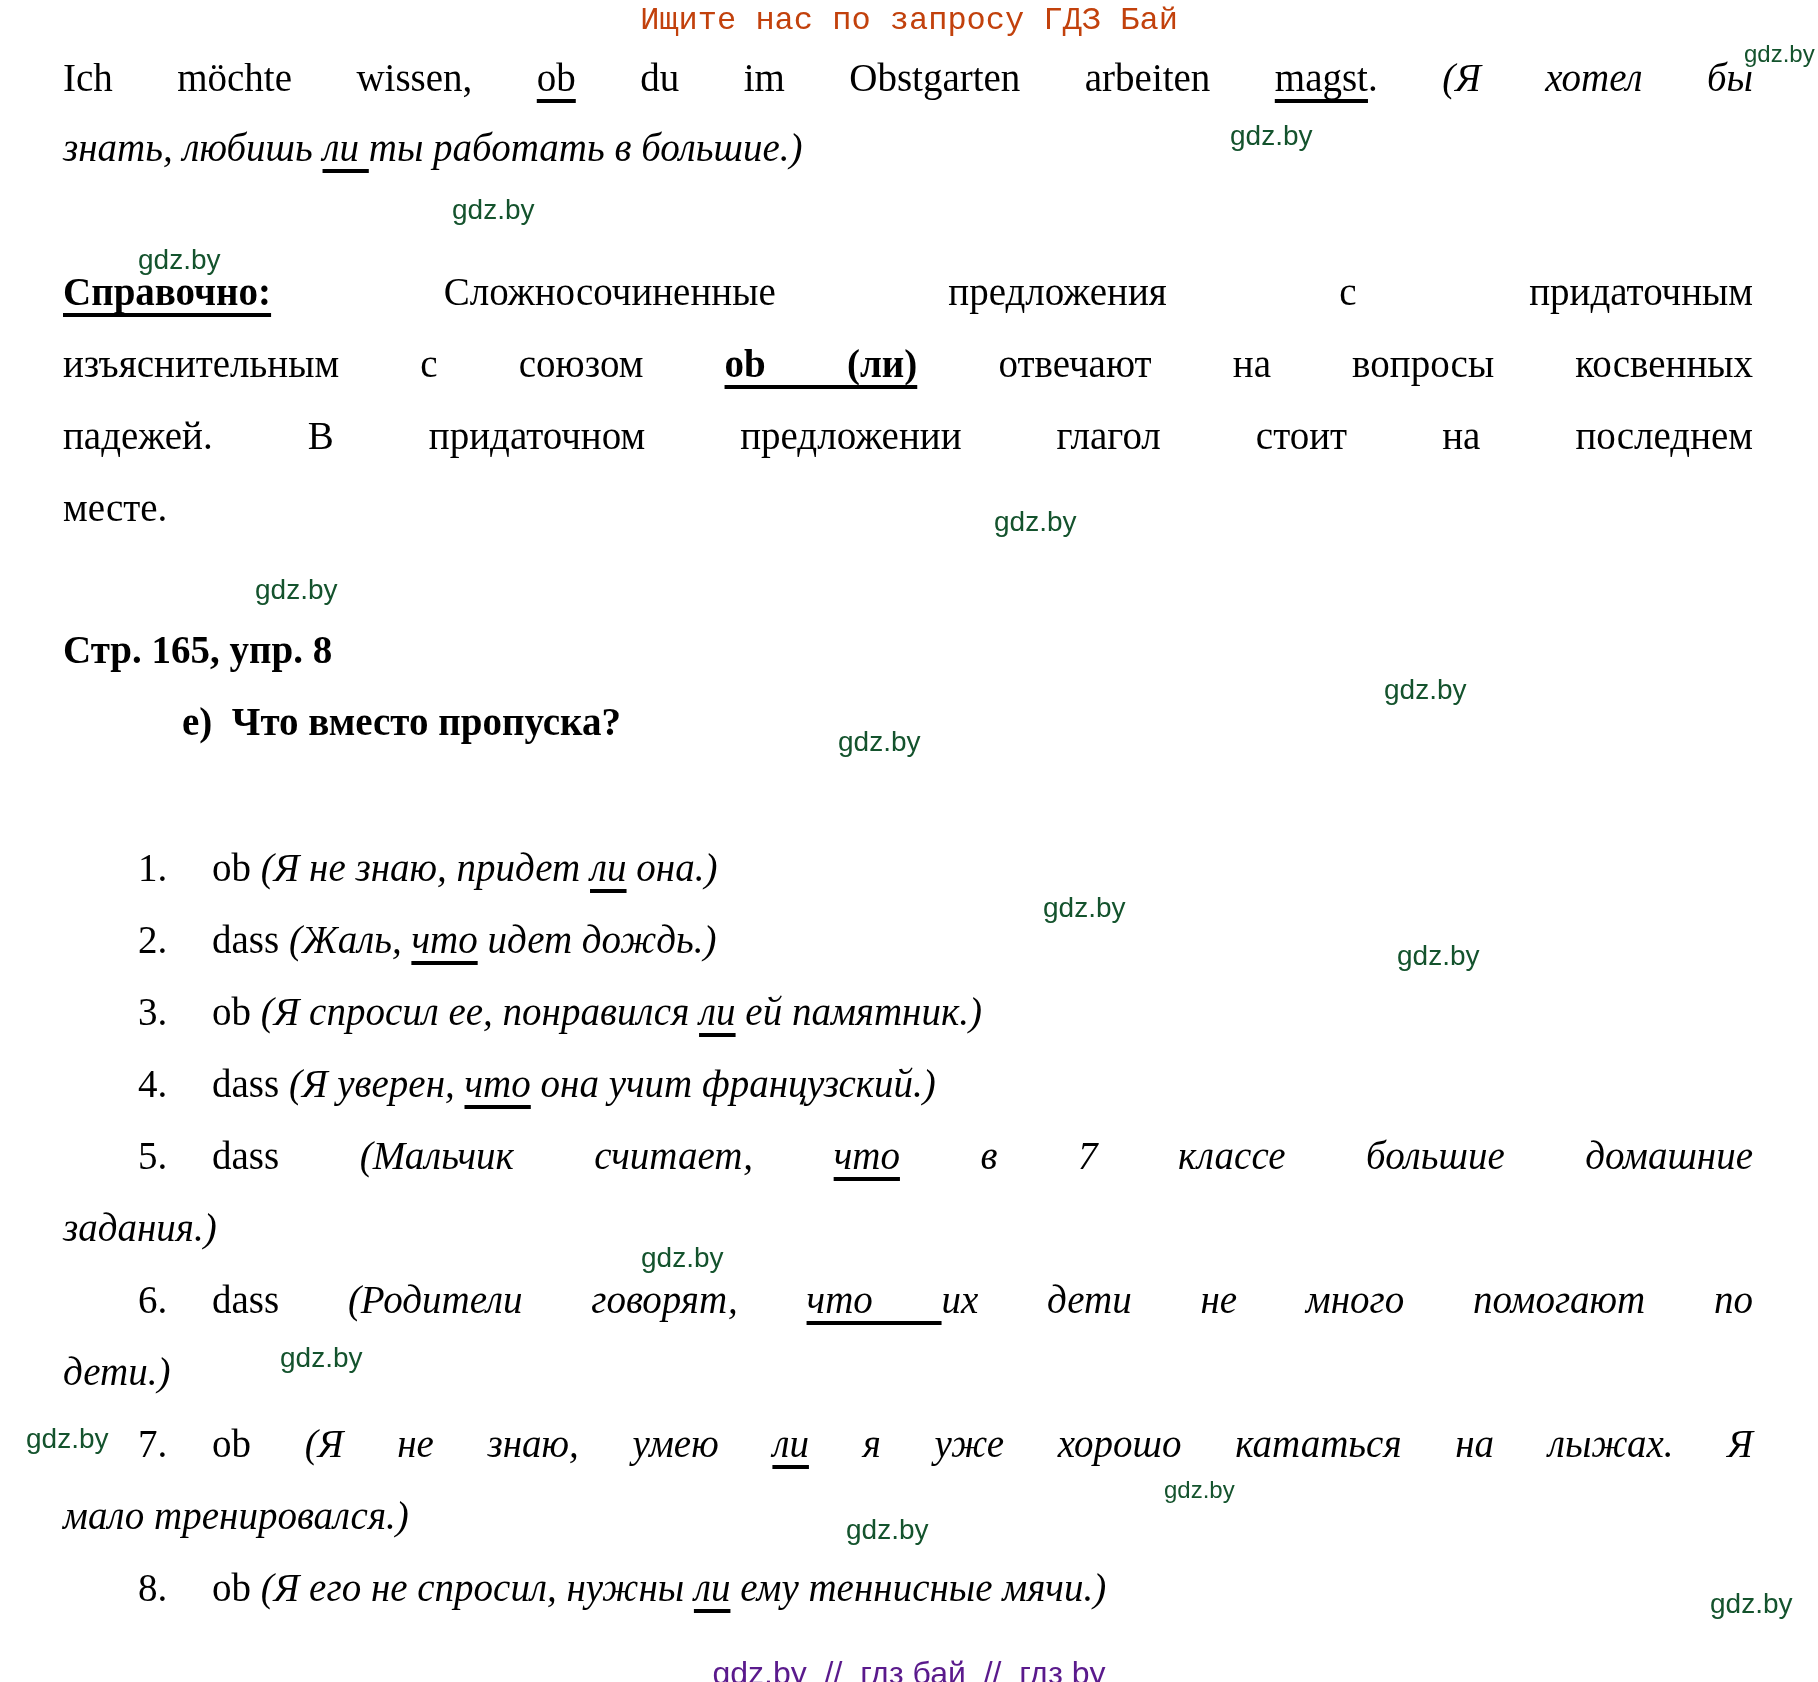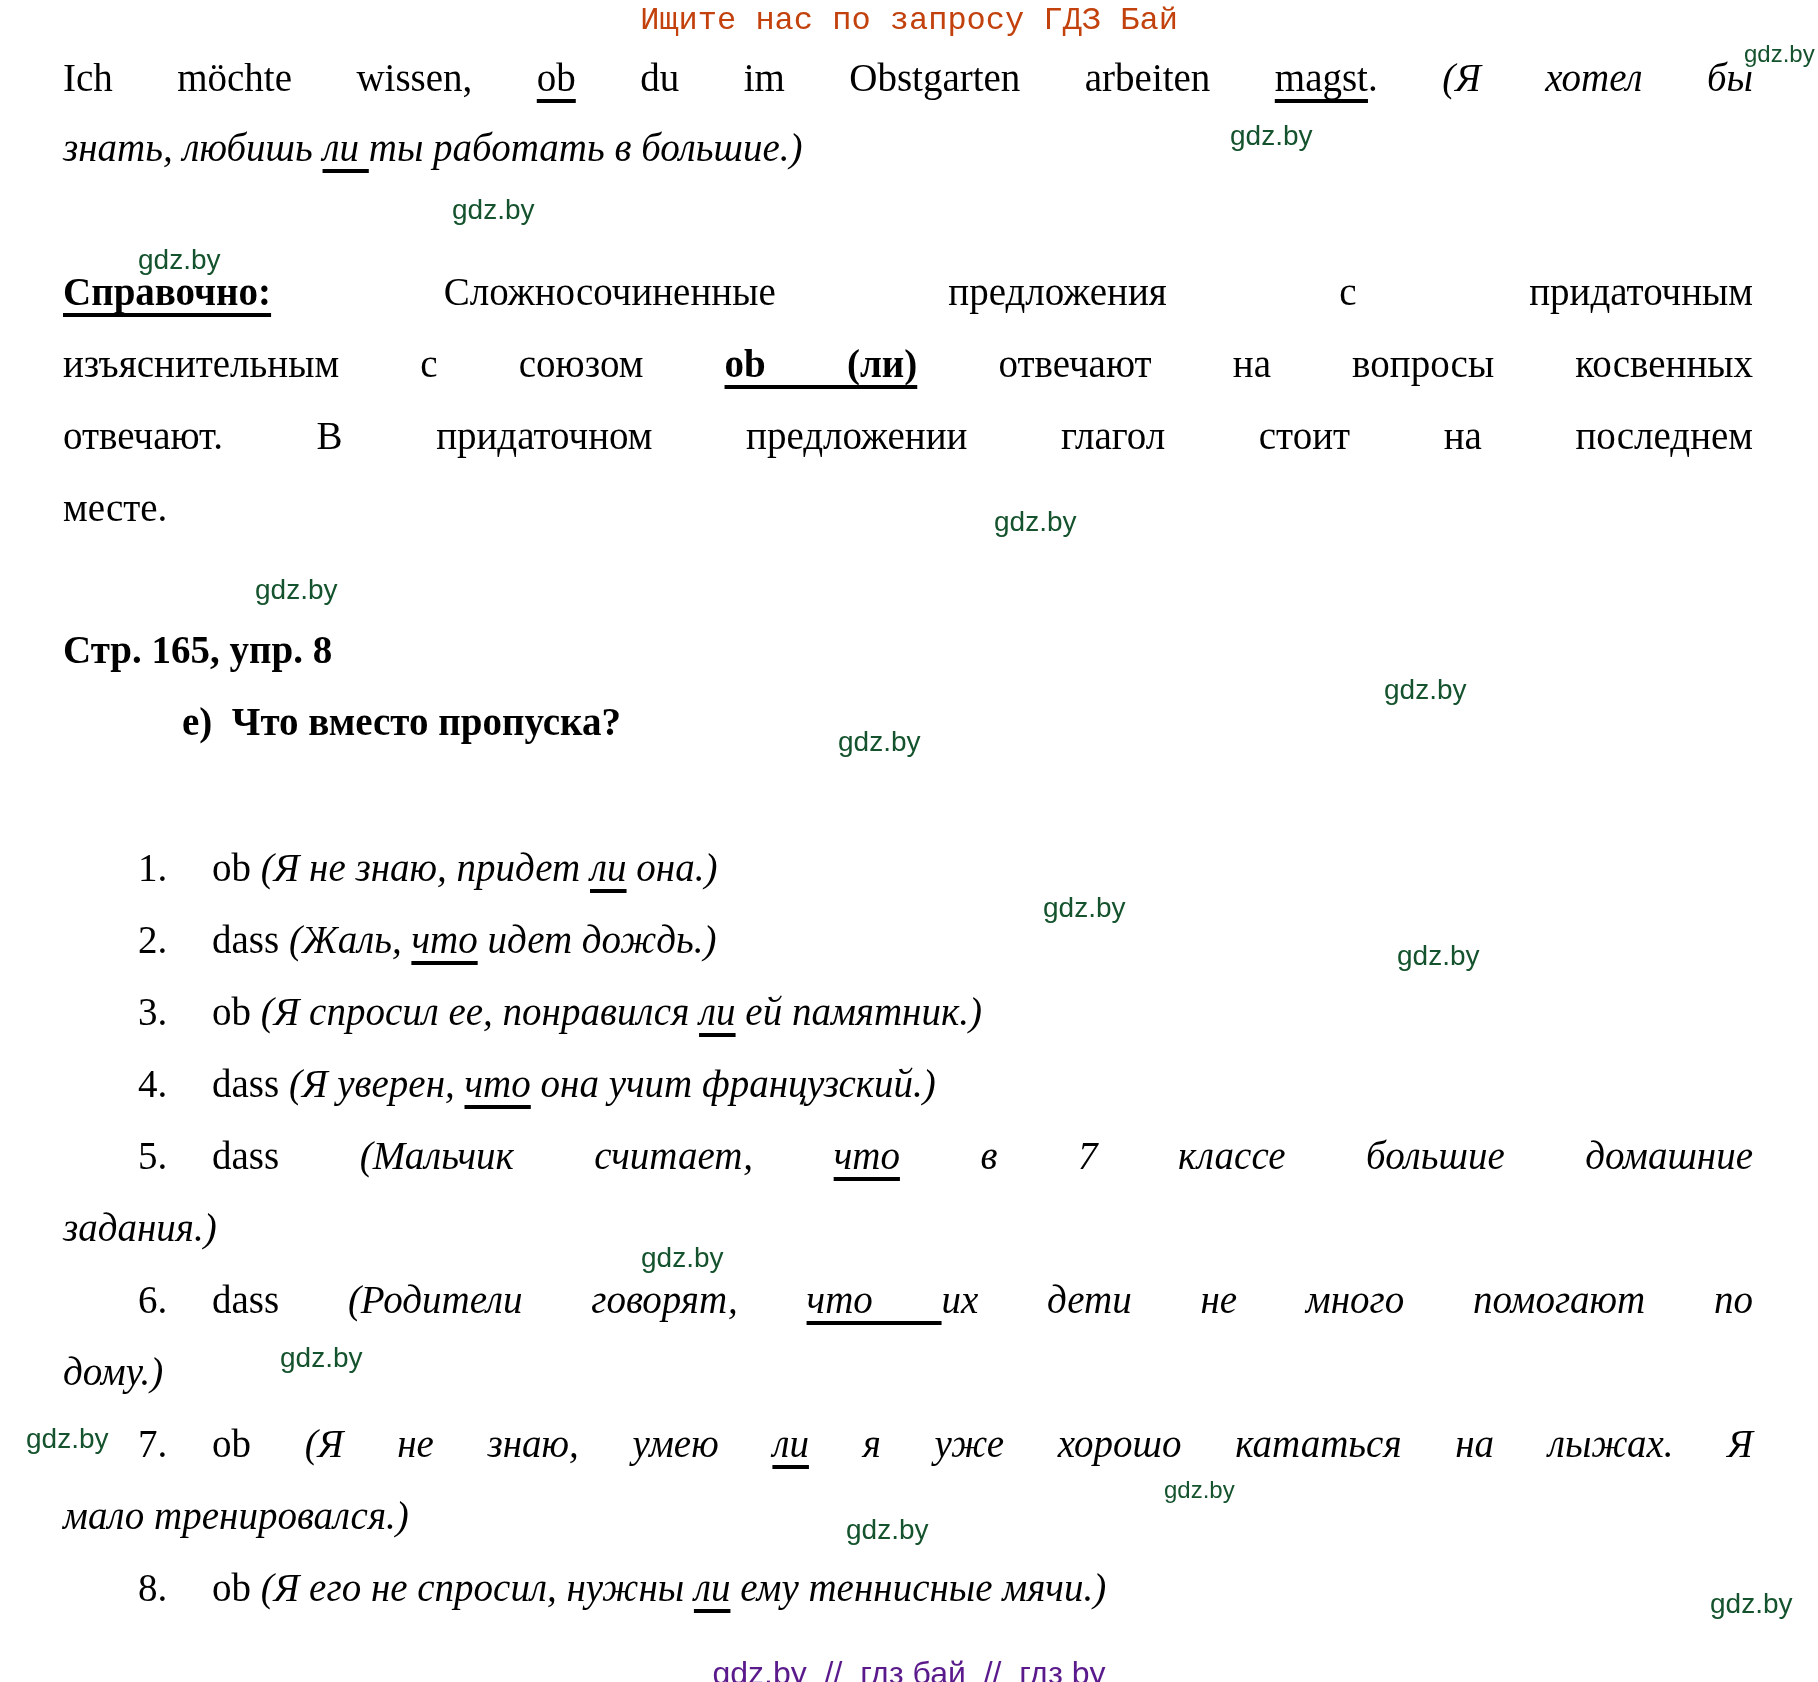--- a/index.html
+++ b/index.html
@@ -22,34 +22,34 @@
 </head>
 <body>
 
 <div class="top-banner">Ищите нас по запросу ГДЗ Бай</div>
 
 <div class="ln just" style="left:63px; top:58px; width:1690px;"><span>Ich möchte wissen, </span><span class="u">ob</span><span> du im Obstgarten arbeiten </span><span class="u">magst</span><span>. </span><span class="it">(Я хотел бы</span></div>
 <div class="ln it" style="left:63px; top:128px;"><span>знать, любишь </span><span class="u">ли </span><span>ты работать в большие.)</span></div>
 
 <div class="ln just" style="left:63px; top:272px; width:1690px;"><span class="b u">Справочно:</span><span> Сложносочиненные предложения с придаточным</span></div>
 <div class="ln just" style="left:63px; top:344px; width:1690px;"><span>изъяснительным с союзом </span><span class="b u">ob (ли)</span><span> отвечают на вопросы косвенных</span></div>
-<div class="ln just" style="left:63px; top:416px; width:1690px;">отвечают. В придаточном предложении глагол стоит на последнем</div>
+<div class="ln just" style="left:63px; top:416px; width:1690px;">падежей. В придаточном предложении глагол стоит на последнем</div>
 <div class="ln" style="left:63px; top:488px;">месте.</div>
 
 <div class="ln b" style="left:63px; top:630px;">Стр. 165, упр. 8</div>
 <div class="ln b" style="left:138px; top:702px; white-space:pre;margin-left:44px;">e)  Что вместо пропуска?</div>
 
 <div class="ln" style="left:138px; top:848px;"><span class="num">1.</span><span>ob</span><span class="it"><span> (Я не знаю, придет </span><span class="u">ли</span><span> она.)</span></span></div>
 <div class="ln" style="left:138px; top:920px;"><span class="num">2.</span><span>dass</span><span class="it"><span> (Жаль, </span><span class="u">что</span><span> идет дождь.)</span></span></div>
 <div class="ln" style="left:138px; top:992px;"><span class="num">3.</span><span>ob</span><span class="it"><span> (Я спросил ее, понравился </span><span class="u">ли</span><span> ей памятник.)</span></span></div>
 <div class="ln" style="left:138px; top:1064px;"><span class="num">4.</span><span>dass</span><span class="it"><span> (Я уверен, </span><span class="u">что</span><span> она учит французский.)</span></span></div>
 <div class="ln just" style="left:138px; top:1136px; width:1615px;"><span class="num">5.</span><span>dass</span><span class="it"><span> (Мальчик считает, </span><span class="u">что</span><span> в 7 классе большие домашние</span></span></div>
 <div class="ln it" style="left:63px; top:1208px;">задания.)</div>
 <div class="ln just" style="left:138px; top:1280px; width:1615px;"><span class="num">6.</span><span>dass</span><span class="it"><span> (Родители говорят, </span><span class="u">что </span><span>их дети не много помогают по</span></span></div>
-<div class="ln it" style="left:63px; top:1352px;">дому.)</div>
+<div class="ln it" style="left:63px; top:1352px;">дети.)</div>
 <div class="ln just" style="left:138px; top:1424px; width:1615px;"><span class="num">7.</span><span>ob</span><span class="it"><span> (Я не знаю, умею </span><span class="u">ли</span><span> я уже хорошо кататься на лыжах. Я</span></span></div>
 <div class="ln it" style="left:63px; top:1496px;">мало тренировался.)</div>
 <div class="ln" style="left:138px; top:1568px;"><span class="num">8.</span><span>ob</span><span class="it"><span> (Я его не спросил, нужны </span><span class="u">ли</span><span> ему теннисные мячи.)</span></span></div>
 
 <div class="wm small" style="left:1744px; top:42px;">gdz.by</div>
 <div class="wm" style="left:1230px; top:122px;">gdz.by</div>
 <div class="wm" style="left:452px; top:196px;">gdz.by</div>
 <div class="wm" style="left:138px; top:246px;">gdz.by</div>
 <div class="wm" style="left:994px; top:508px;">gdz.by</div>
 <div class="wm" style="left:255px; top:576px;">gdz.by</div>

